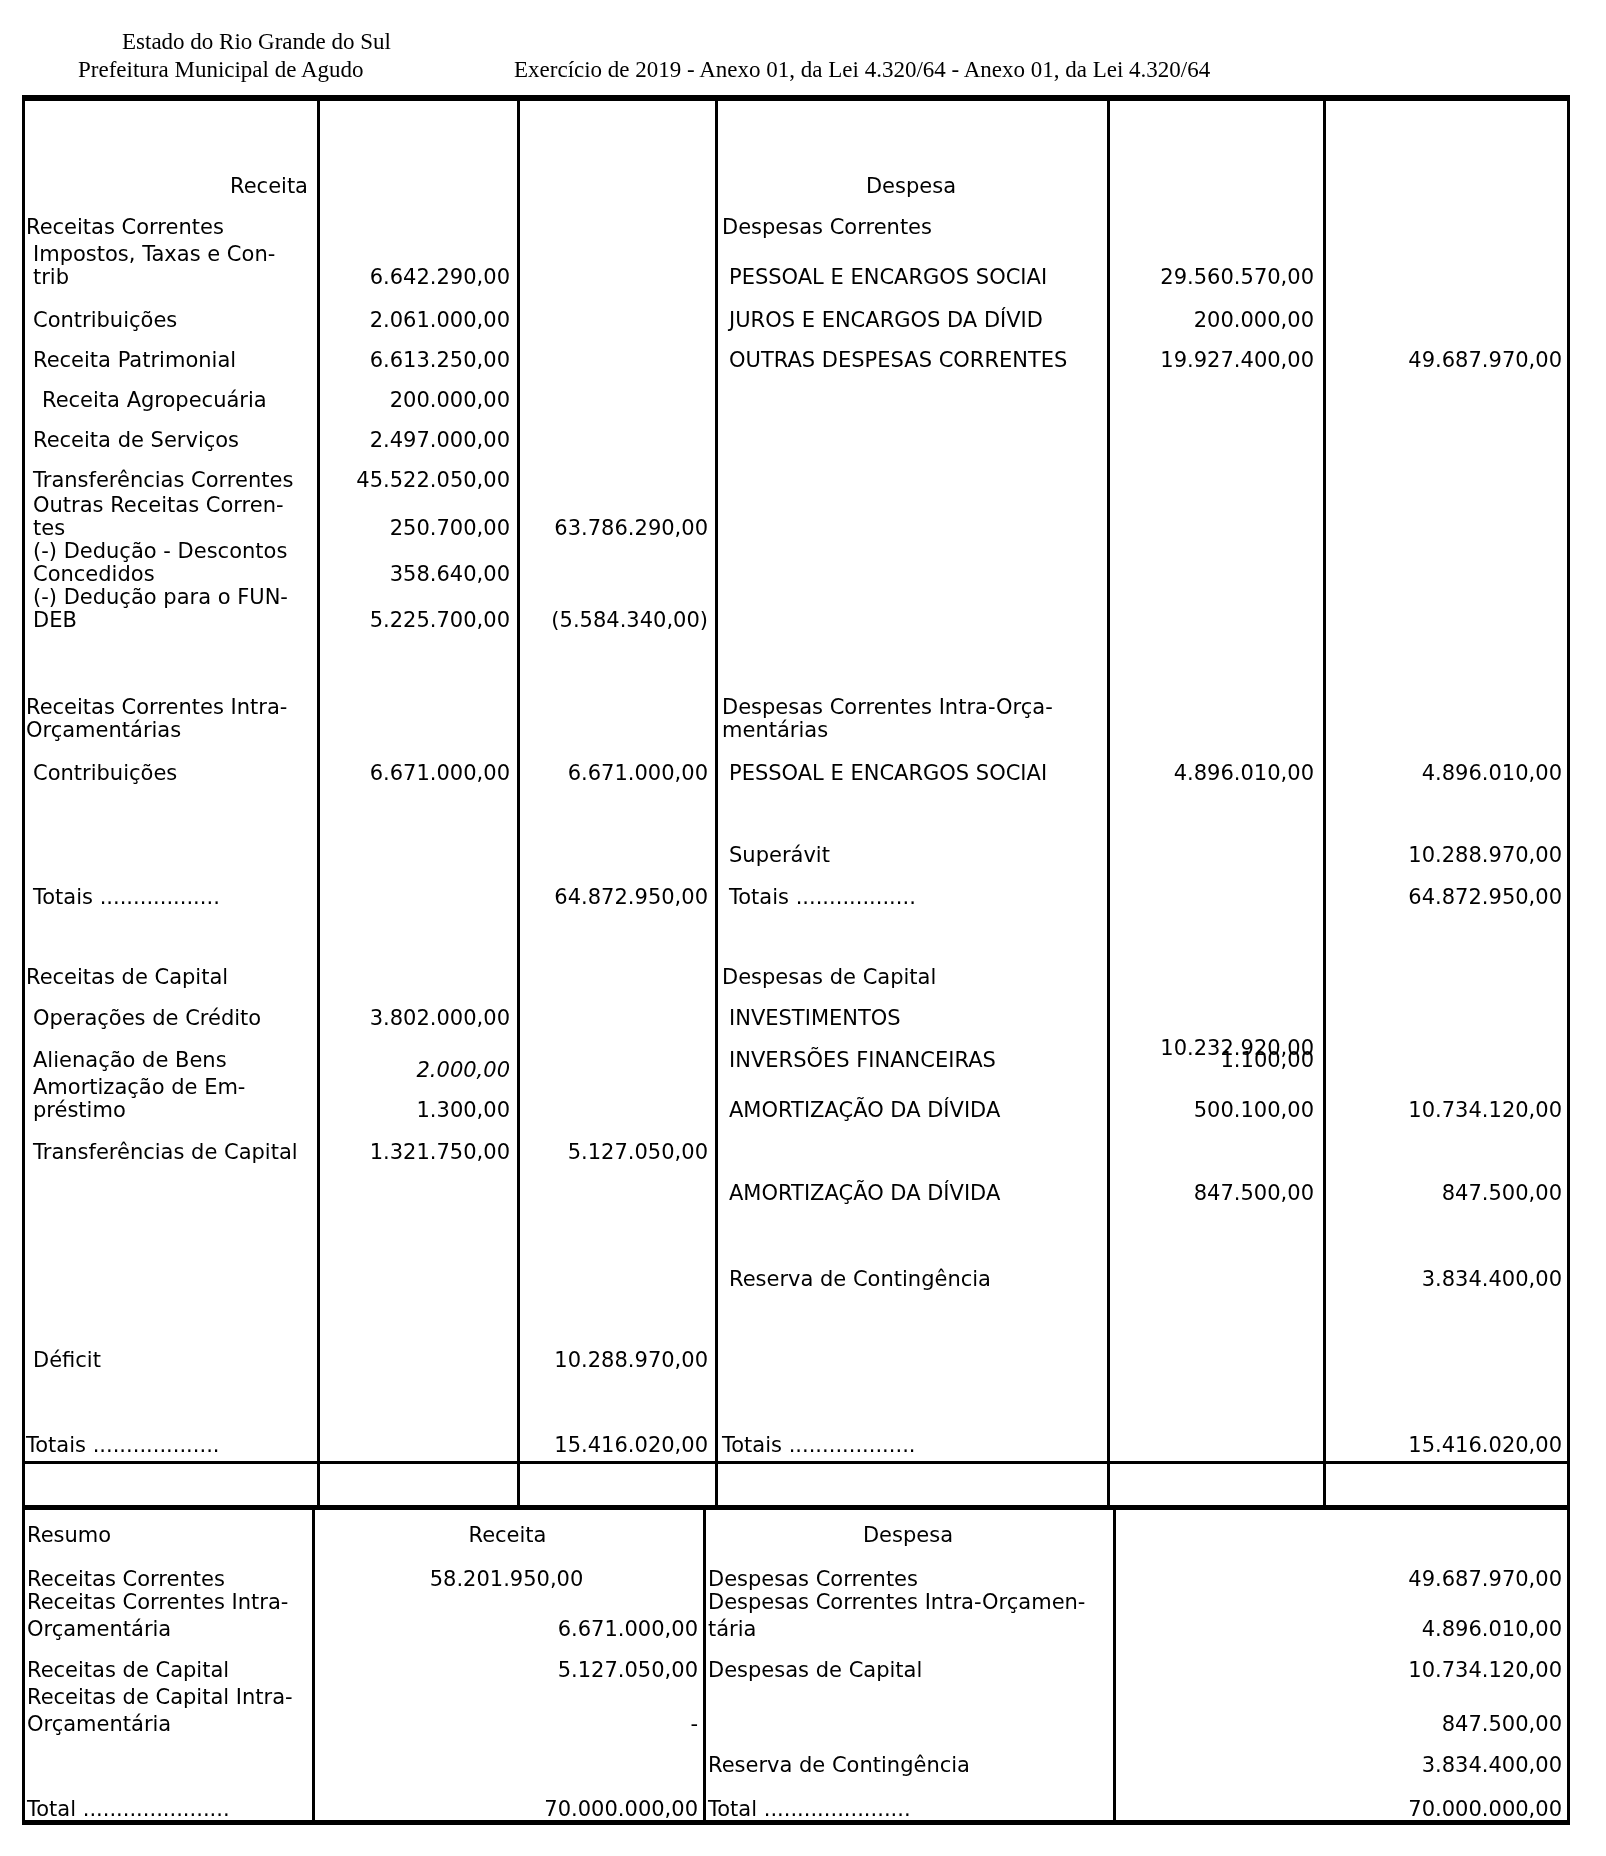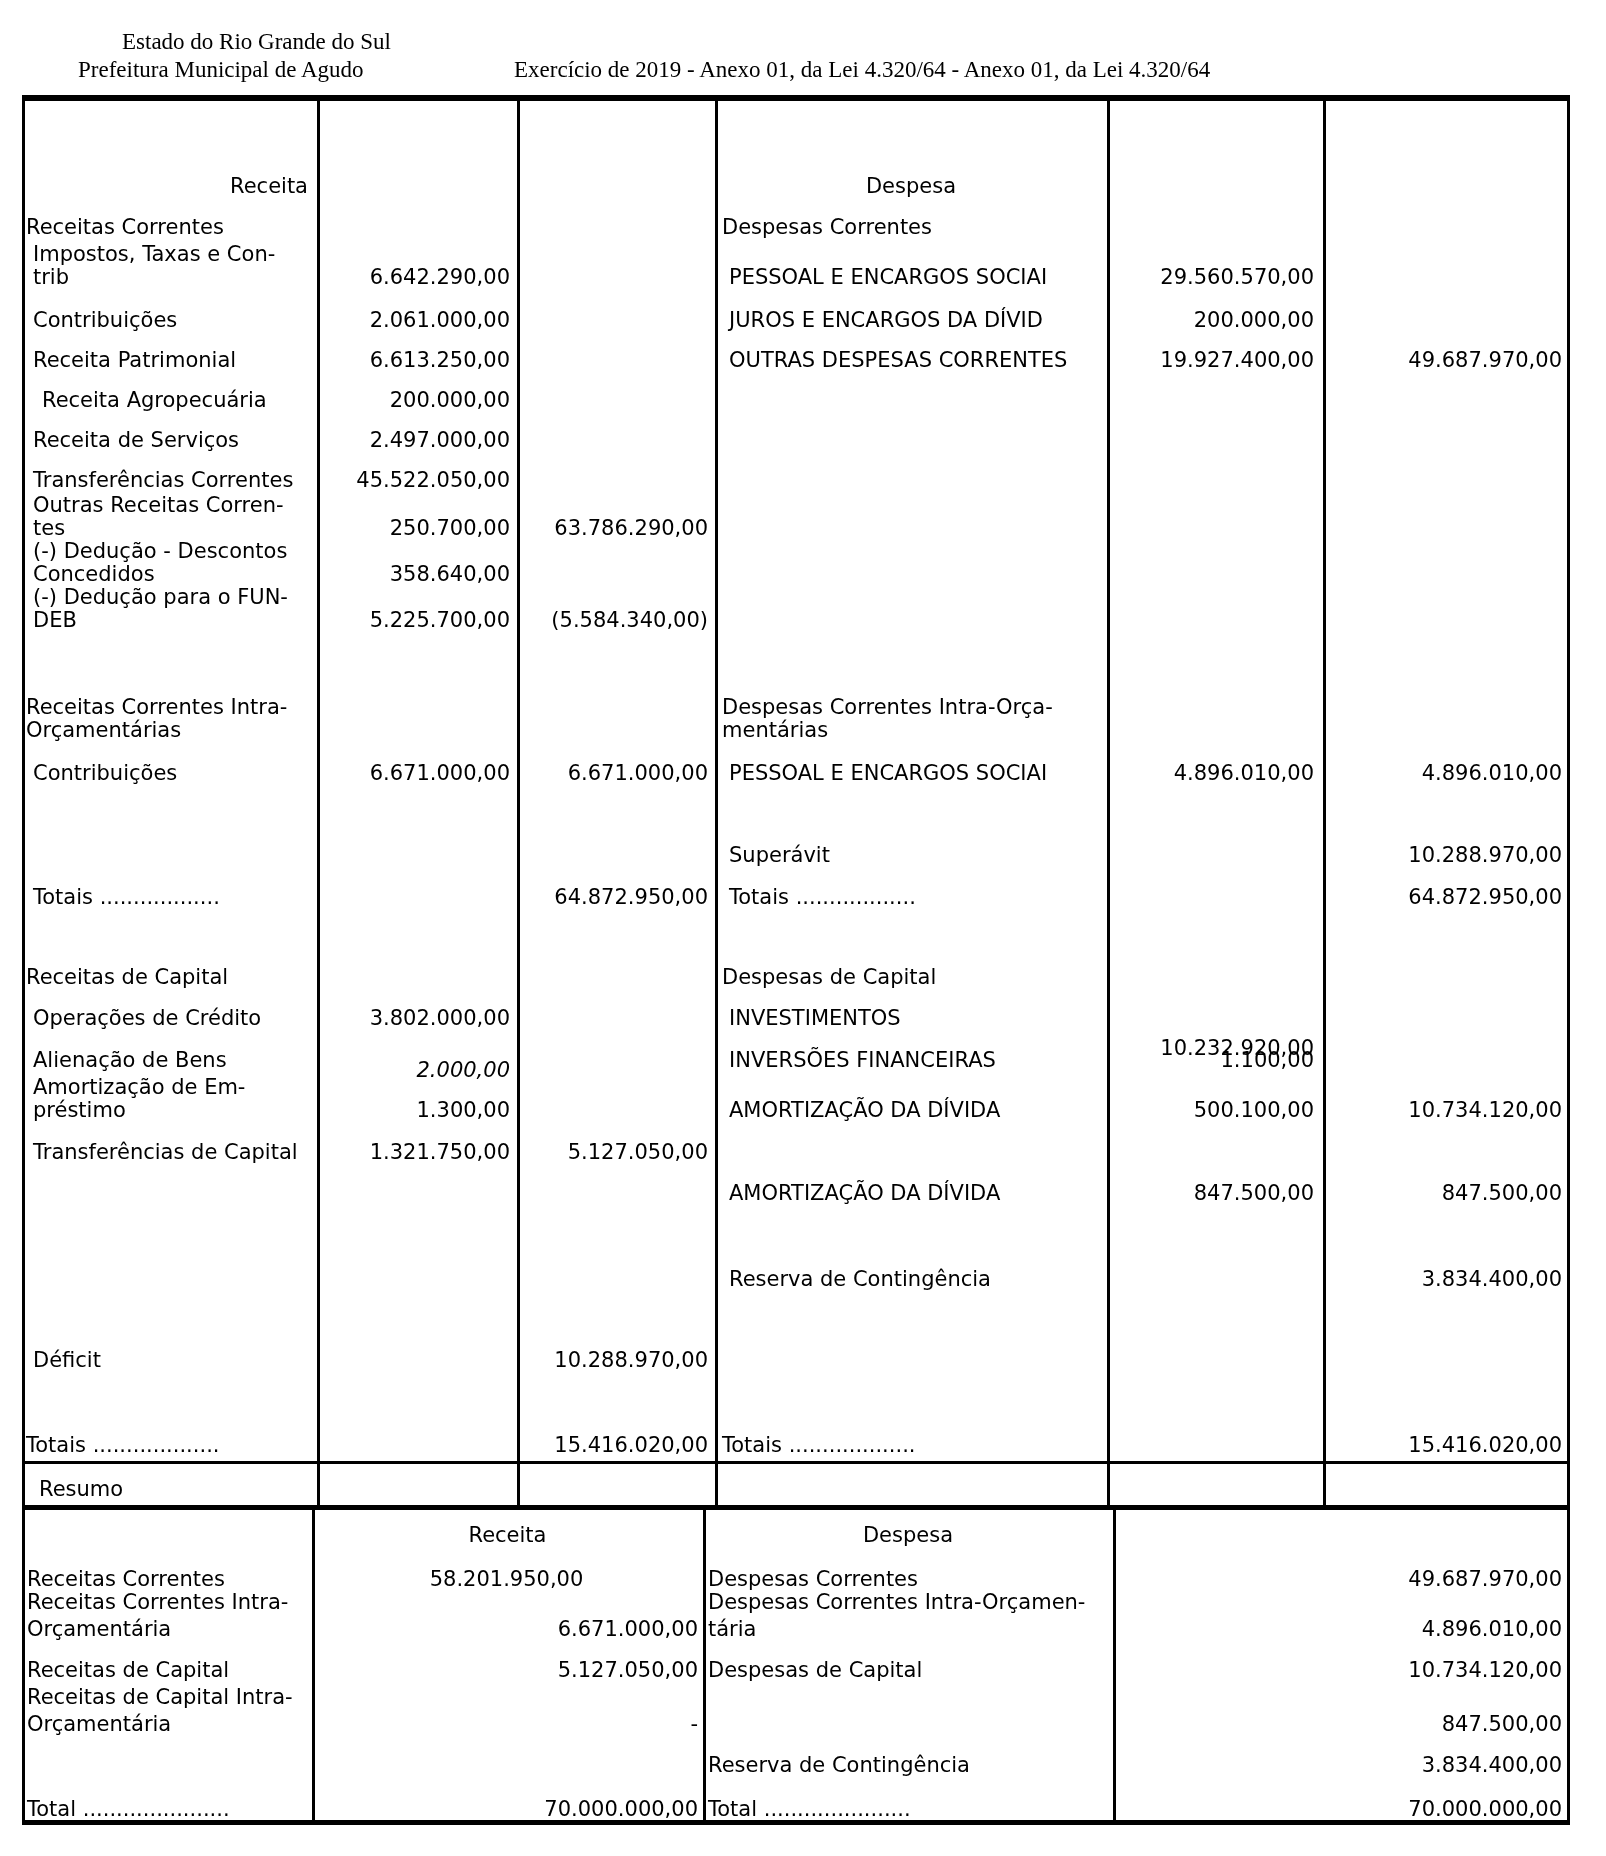--- a/index.html
+++ b/index.html
@@ -134,21 +134,21 @@
   <div class="cell dv2" style="top:1434px;">15.416.020,00</div>
 
   <div class="line" style="left:22px;top:1505px;width:1548px;height:5px;"></div>
   <div class="line" style="left:22px;top:1820px;width:1548px;height:5px;"></div>
   <div class="line" style="left:22px;top:1505px;width:3px;height:320px;"></div>
   <div class="line" style="left:1567px;top:1505px;width:3px;height:320px;"></div>
   <div class="line" style="left:312px;top:1510px;width:3px;height:310px;"></div>
   <div class="line" style="left:703px;top:1510px;width:3px;height:310px;"></div>
   <div class="line" style="left:1113px;top:1510px;width:3px;height:310px;"></div>
 
-  <div class="cell lbl rs rsa" style="top:1476px;margin-left:12px;">Resumo</div>
+  <div class="cell lbl rs rsa" style="top:1522px;">Resumo</div>
   <div class="cell rs rsbh" style="top:1522px;">Receita</div>
   <div class="cell rs rsch" style="top:1522px;">Despesa</div>
 
   <div class="cell lbl rs rsa" style="top:1566px;">Receitas Correntes</div>
   <div class="cell rs rsb" style="top:1566px;text-align:center;">58.201.950,00</div>
   <div class="cell lbl rs rsc" style="top:1566px;">Despesas Correntes</div>
   <div class="cell rs rsd" style="top:1566px;">49.687.970,00</div>
 
   <div class="cell lbl rs rsa" style="top:1589px;">Receitas Correntes Intra-
 Orçamentária</div>

